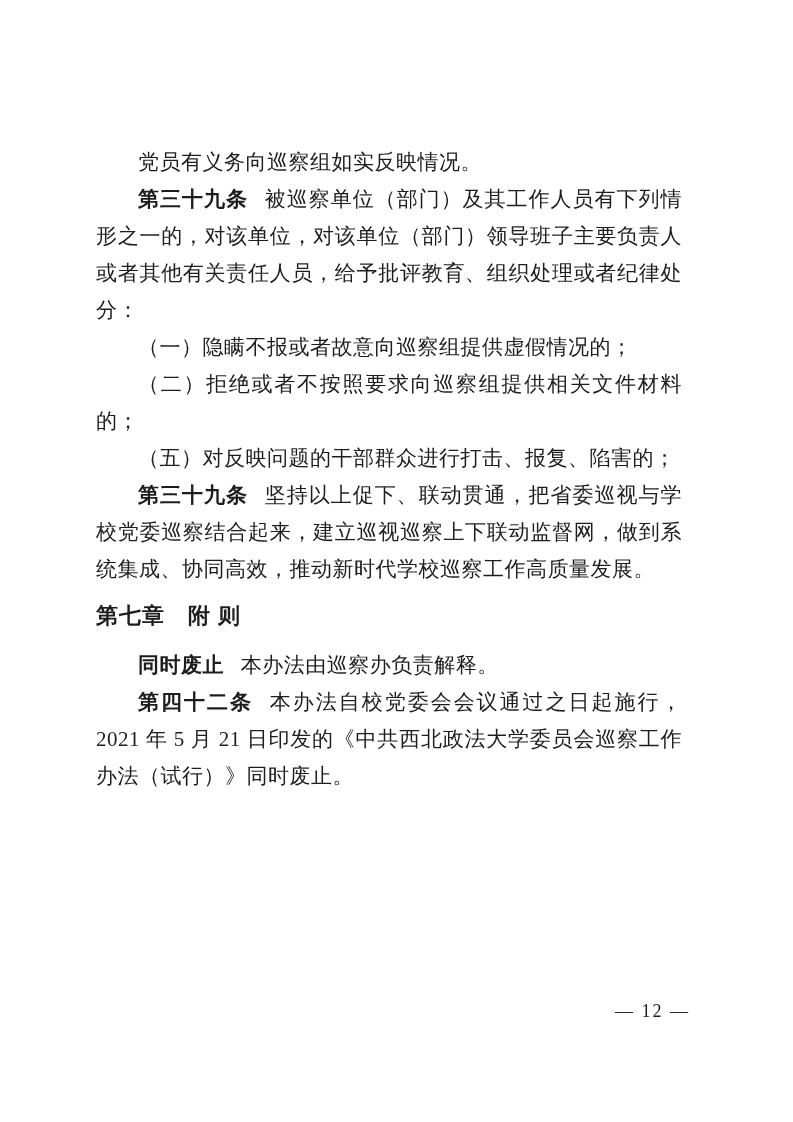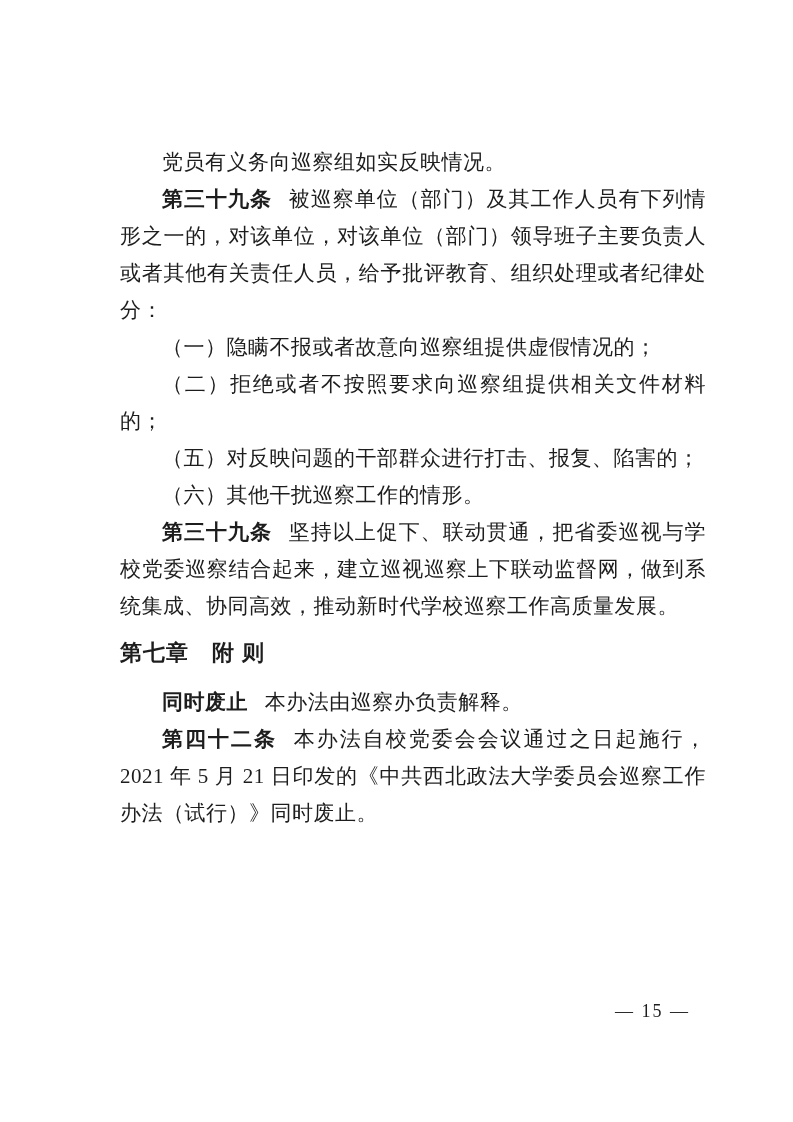--- a/index.html
+++ b/index.html
@@ -17,21 +17,21 @@
     left: 0;
     top: 0;
     width: 793px;
     height: 1122px;
     background: var(--page-bg, #ffffff);
     color: var(--text-color, #1d1d1d);
     overflow: hidden;
   }
   .content {
     position: absolute;
-    left: 120px;
+    left: 96px;
     top: 144px;
     width: 586px;
     font-size: 21px;
     line-height: 37px;
     text-align: justify;
     letter-spacing: 0.5px;
   }
   .content p {
     margin: 0;
     padding: 0;
@@ -74,26 +74,25 @@
     <p><span class="term">第三十九条</span><span>被巡察单位（部门）及其工作人员有下列情形之一的，对该单位，对该单位（部门）领导班子主要负责人或者其他有关责任人员，给予批评教育、组织处理或者纪律处分：</span></p>
 
     <p><span class="term"></span><span>（一）隐瞒不报或者故意向巡察组提供虚假情况的；</span></p>
 
     <p><span class="term"></span><span>（二）拒绝或者不按照要求向巡察组提供相关文件材料的；</span></p>
 
 
 
     <p><span class="term"></span><span>（五）对反映问题的干部群众进行打击、报复、陷害的；</span></p>
 
-    <p><span class="term"></span><span>（六）其他干扰巡察工作的情形。</span></p>
 
     <p><span class="term">第三十九条</span><span>坚持以上促下、联动贯通，把省委巡视与学校党委巡察结合起来，建立巡视巡察上下联动监督网，做到系统集成、协同高效，推动新时代学校巡察工作高质量发展。</span></p>
 
     <h2 class="chapter">第七章　附 则</h2>
 
     <p><span class="term">同时废止</span><span>本办法由巡察办负责解释。</span></p>
 
     <p><span class="term">第四十二条</span><span>本办法自校党委会会议通过之日起施行，2021 年 5 月 21 日印发的《中共西北政法大学委员会巡察工作办法（试行）》同时废止。</span></p>
 
   </div>
 
-  <div class="page-number">— 15 —</div>
+  <div class="page-number">— 12 —</div>
 </div>
 
 </body></html>

